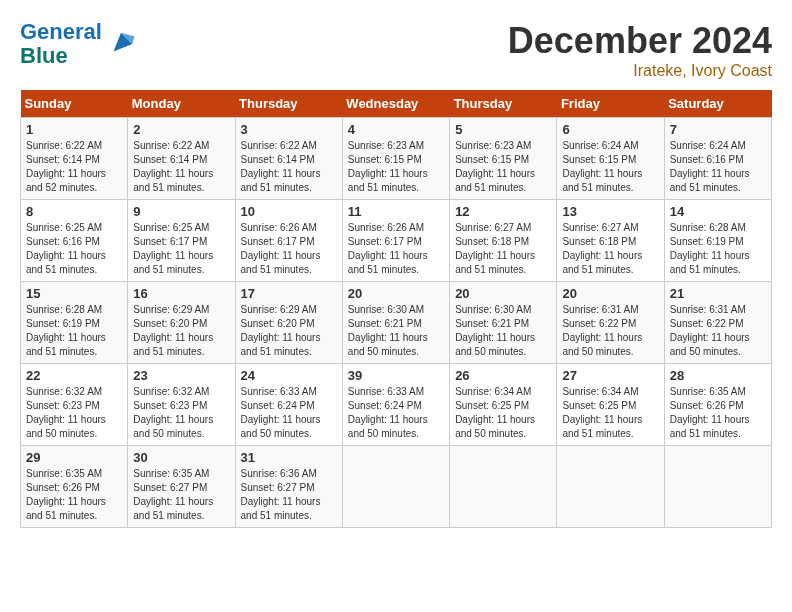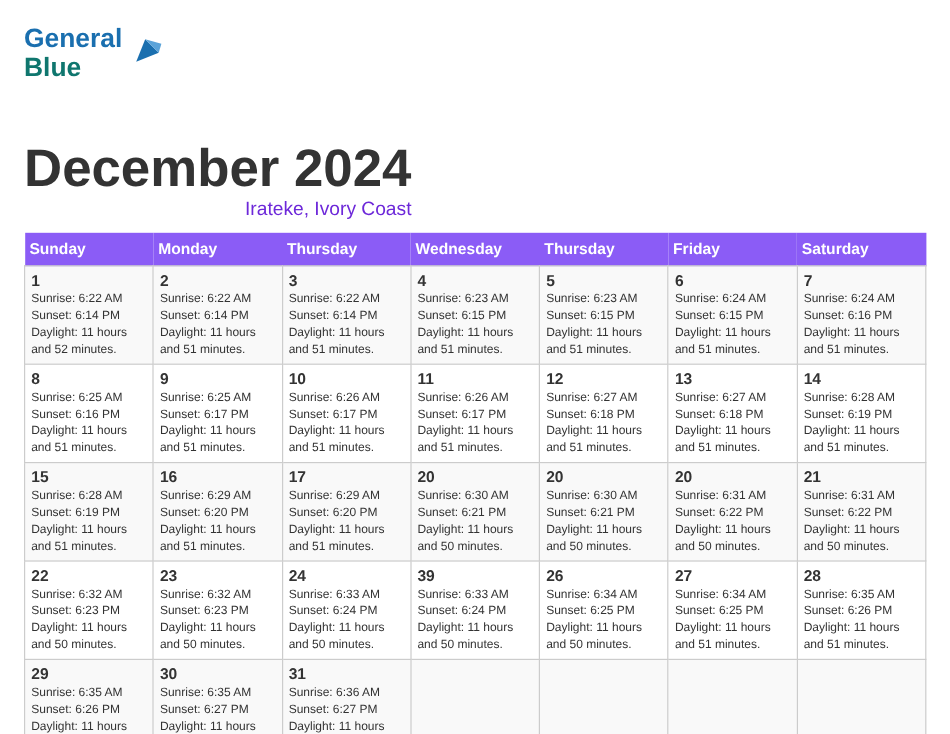--- a/index.html
+++ b/index.html
@@ -8,21 +8,20 @@
       background: #fff;
       width: 792px;
       min-height: 612px;
       padding: 20px;
     }
     .header {
       display: flex;
       justify-content: space-between;
       align-items: flex-start;
       margin-bottom: 10px;
-      flex-direction: column;
     }
     .logo {
       display: flex;
       align-items: center;
     }
     .logo-text {
       font-size: 22px;
       font-weight: bold;
       color: #333;
       line-height: 1.1;
@@ -32,36 +31,35 @@
     }
     .logo-icon {
       width: 30px;
       height: 30px;
       margin-left: 4px;
     }
     .title-area {
       text-align: right;
     }
     .month-title {
-      font-size: 44px;
+      font-size: 36px;
       font-weight: bold;
       color: #333;
-      margin-top: 48px;
     }
     .location {
       font-size: 16px;
-      color: #6d28d9;
+      color: #a16207;
     }
     table {
       width: 100%;
       border-collapse: collapse;
       font-size: 11px;
     }
     thead tr th {
-      background-color: #8b5cf6;
+      background-color: #c2410c;
       color: #fff;
       padding: 6px 4px;
       text-align: left;
       font-size: 13px;
       font-weight: bold;
     }
     tbody tr td {
       border: 1px solid #ccc;
       padding: 4px 5px;
       vertical-align: top;

